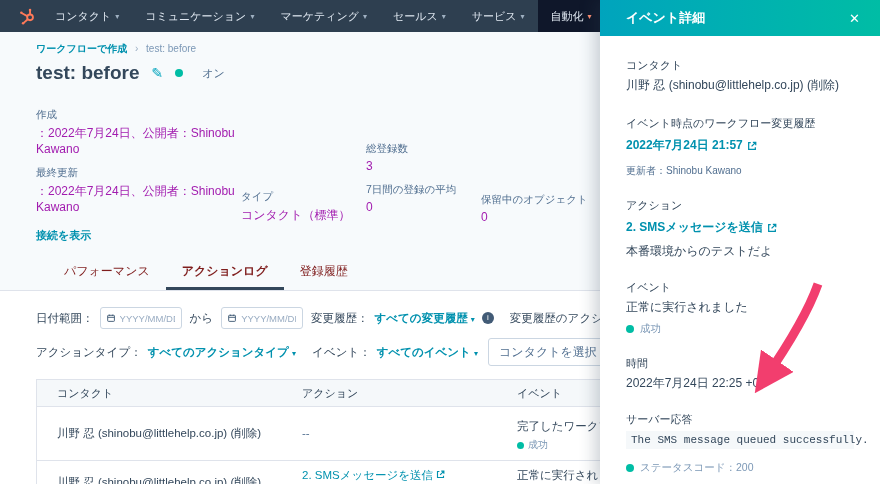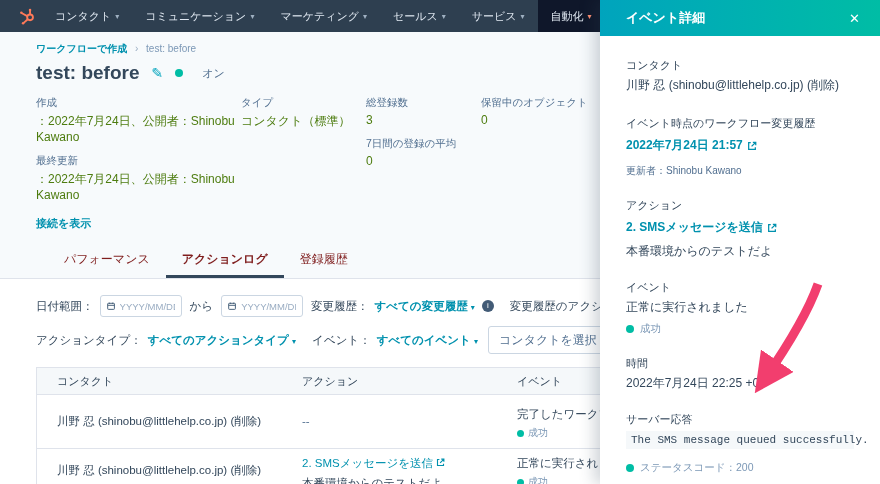--- a/index.html
+++ b/index.html
@@ -19,26 +19,26 @@
   .page-head { background:#f7fafc; padding:10px 0 0 36px; border-bottom:1px solid #dfe3eb; }
   .breadcrumb { font-size:10px; }
   .breadcrumb .parent { color:#0091ae; font-weight:bold; cursor:pointer; text-decoration:none; }
   .breadcrumb .sep { color:#99acc2; margin:0 5px; }
   .breadcrumb .current { color:#7c98b6; }
   .title-row { display:flex; align-items:center; gap:12px; margin-top:6px; }
   .title-row h1 { font-size:19px; font-weight:bold; color:#33475b; }
   .pencil { color:#00a4bd; font-size:14px; cursor:pointer; }
   .status-pill { display:flex; align-items:center; gap:19px; font-size:11px; color:#516f90; }
   .dot { display:inline-block; width:8px; height:8px; border-radius:50%; background:#00bda5; }
-  .meta-grid { display:flex; margin-top:12px; }
+  .meta-grid { display:flex; margin-top:24px;align-items:flex-end; }
   .meta-col1 { width:205px; }
   .meta-col2 { width:125px; }
   .meta-col3 { width:115px; }
   .meta-label { font-size:10.5px; color:#516f90; margin-bottom:3px; }
-  .meta-value { font-size:12px; color:#4d7c0f; }
+  .meta-value { font-size:12px; color:#a21caf; }
   .meta-block { margin-bottom:10px; }
   .connections { display:inline-block; margin:4px 0 2px; font-size:11px; font-weight:bold; color:#0091ae; cursor:pointer; }
   .tabs { display:flex; margin-top:10px; padding-left:12px; }
   .tab { padding:8px 16px 7px; font-size:12px; color:#7f1d1d; cursor:pointer; border-bottom:3px solid transparent; }
   .tab.active { font-weight:bold; border-bottom-color:#33475b; }
 
   
   .page-body { padding:16px 0 0 36px; background:#fff; }
   .filter-row { display:flex; align-items:center; font-size:11.5px; color:#33475b; }
   .filter-row + .filter-row { margin-top:9px; }

